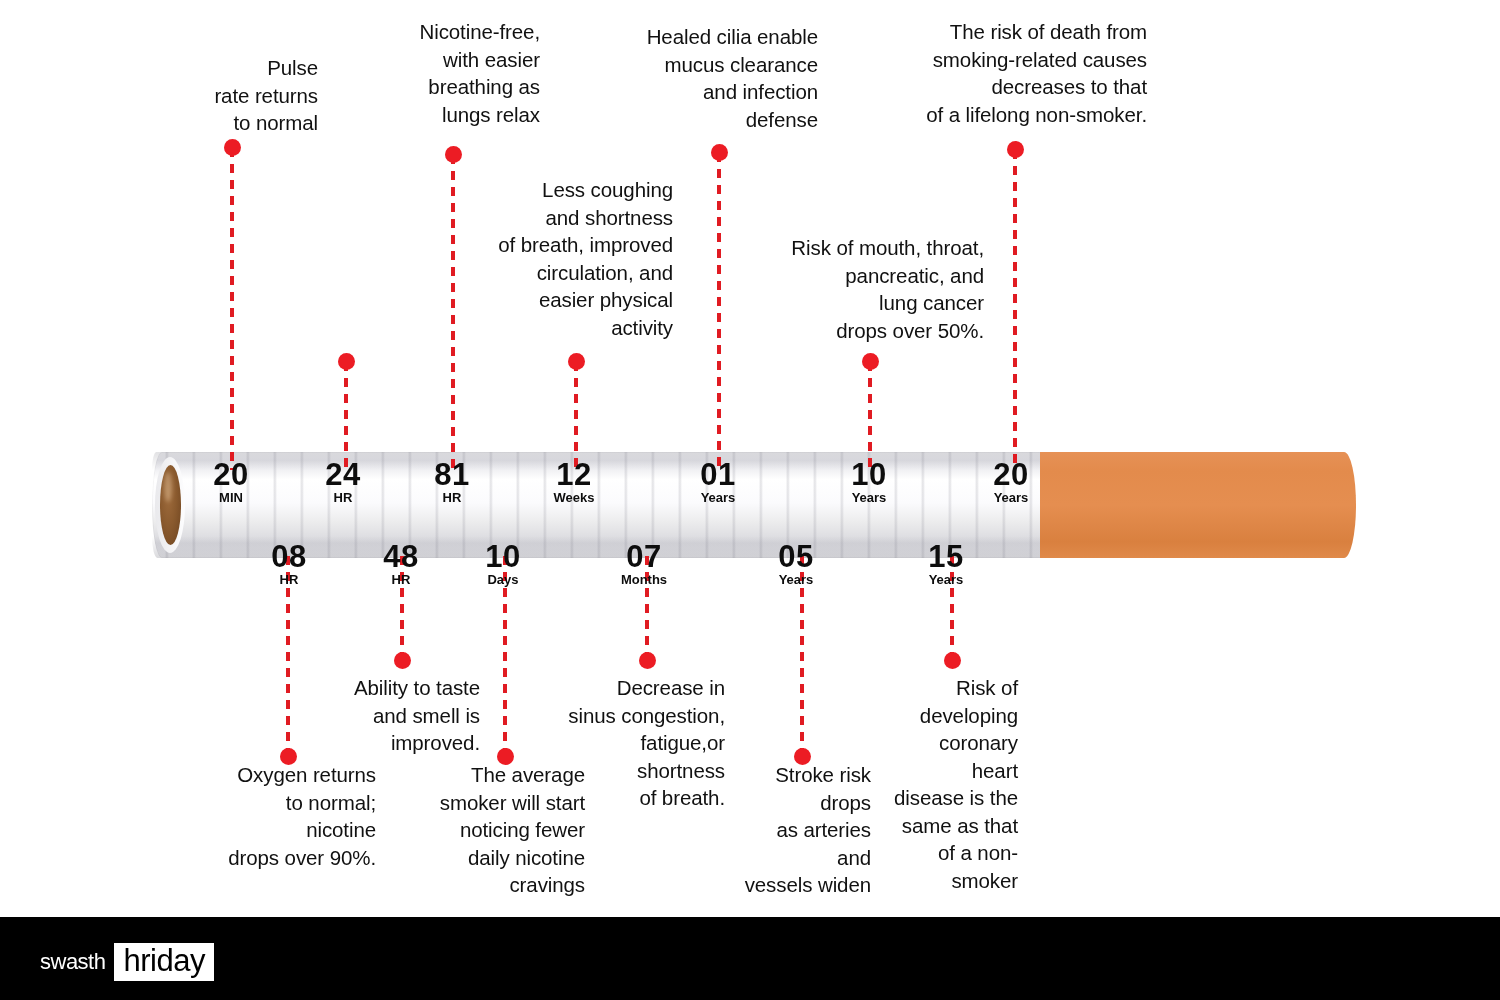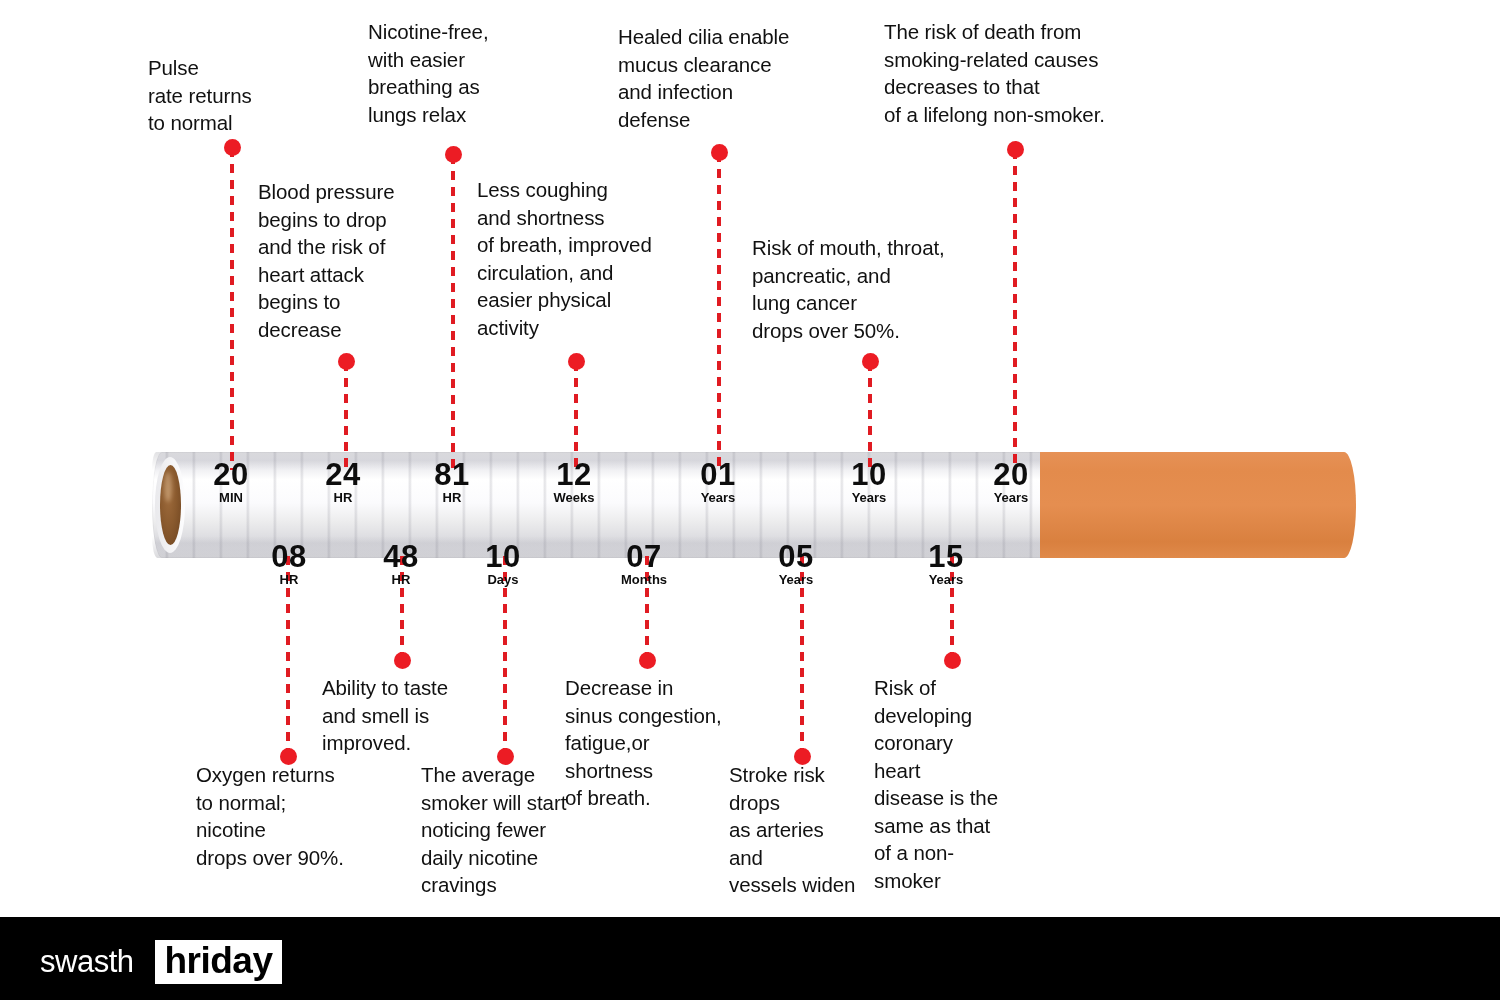--- a/index.html
+++ b/index.html
@@ -141,21 +141,21 @@
     position: absolute;
     width: 17px; height: 17px;
     border-radius: 50%;
     background: #ec1c24;
     z-index: 5;
   }
 
   
   .callout {
     position: absolute;
-    text-align: left;
+    text-align: right;
     color: #111111;
     font-size: 20.5px;
     line-height: 27.5px;
     letter-spacing: -0.1px;
     z-index: 6;
   }
 
   
   .footer {
     position: absolute;
@@ -166,32 +166,32 @@
   }
   .logo {
     position: absolute;
     left: 40px; top: 27px;
     display: flex;
     align-items: center;
     height: 36px;
   }
   .logo .word1 {
     color: #ffffff;
+    font-size: 22px;
+    font-weight: 400;
+    letter-spacing: -0.5px;
+  }
+  .logo .word2 {
+    background: #ffffff;
+    color: #000000;
     font-size: 31px;
     font-weight: 400;
     letter-spacing: -0.5px;
-  }
-  .logo .word2 {
-    background: #ffffff;
-    color: #000000;
-    font-size: 37px;
-    font-weight: 700;
-    letter-spacing: -0.5px;
     padding: 2px 9px 4px 9px;
-    margin-left: 22px;
+    margin-left: 9px;
     line-height: 1.05;
   }
   .credit {
     position: absolute;
     right: 30px; top: 22px;
     text-align: right;
     color: #ffffff;
   }
   .credit .c1 { font-size: 20px; line-height: 26px; }
   .credit .c2 { font-size: 15px; line-height: 24px; }
@@ -298,21 +298,20 @@
   <div class="dot" style="left:639px; top:652px"></div>
 
   <div class="connector" style="left:800px; top:556px; height:200px"></div>
   <div class="dot" style="left:794px; top:748px"></div>
 
   <div class="connector" style="left:950px; top:556px; height:104px"></div>
   <div class="dot" style="left:944px; top:652px"></div>
 
   <div class="callout" style="left:148px; top:54px;  width:170px">Pulse<br>rate returns<br>to normal</div>
 
-  <div class="callout" style="left:258px; top:178px; width:178px">Blood pressure<br>begins to drop<br>and the risk of<br>heart attack<br>begins to<br>decrease</div>
 
   <div class="callout" style="left:368px; top:18px;  width:172px">Nicotine-free,<br>with easier<br>breathing as<br>lungs relax</div>
 
   <div class="callout" style="left:477px; top:176px; width:196px">Less coughing<br>and shortness<br>of breath, improved<br>circulation, and<br>easier physical<br>activity</div>
 
   <div class="callout" style="left:618px; top:23px;  width:200px">Healed cilia enable<br>mucus clearance<br>and infection<br>defense</div>
 
   <div class="callout" style="left:752px; top:234px; width:232px">Risk of mouth, throat,<br>pancreatic, and<br>lung cancer<br>drops over 50%.</div>
 
   <div class="callout" style="left:884px; top:18px;  width:263px">The risk of death from<br>smoking-related causes<br>decreases to that<br>of a lifelong non-smoker.</div>

